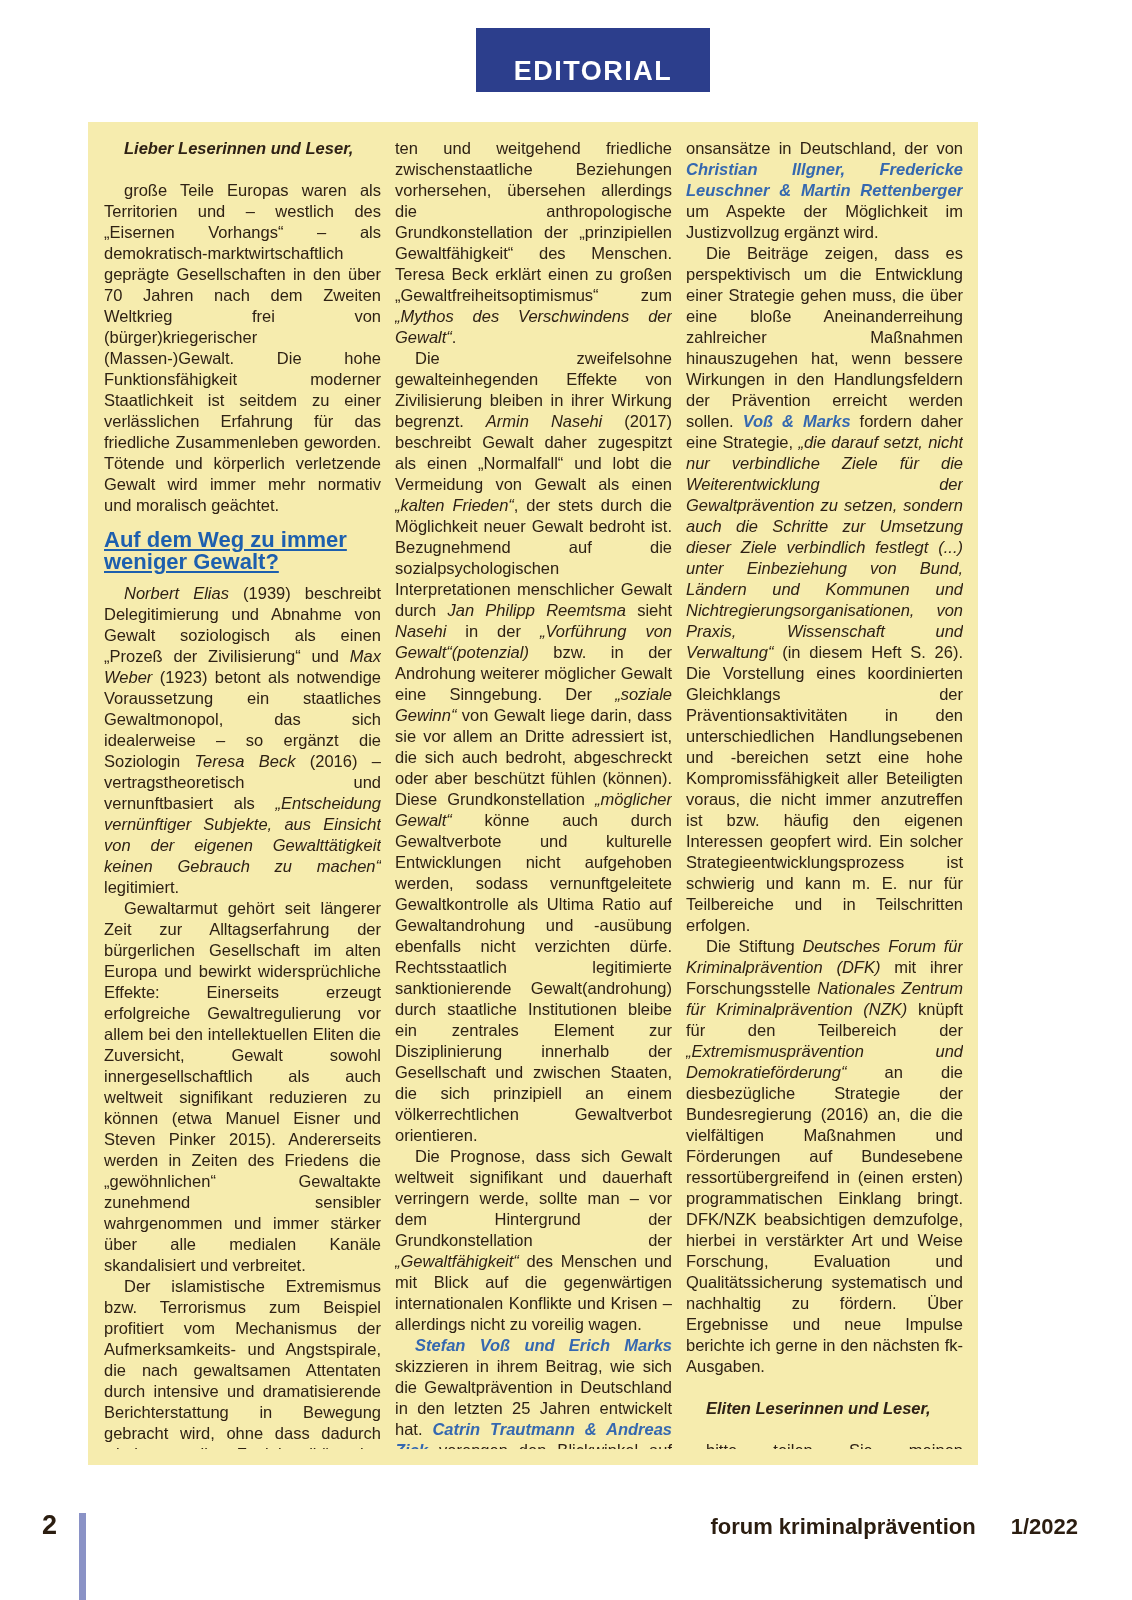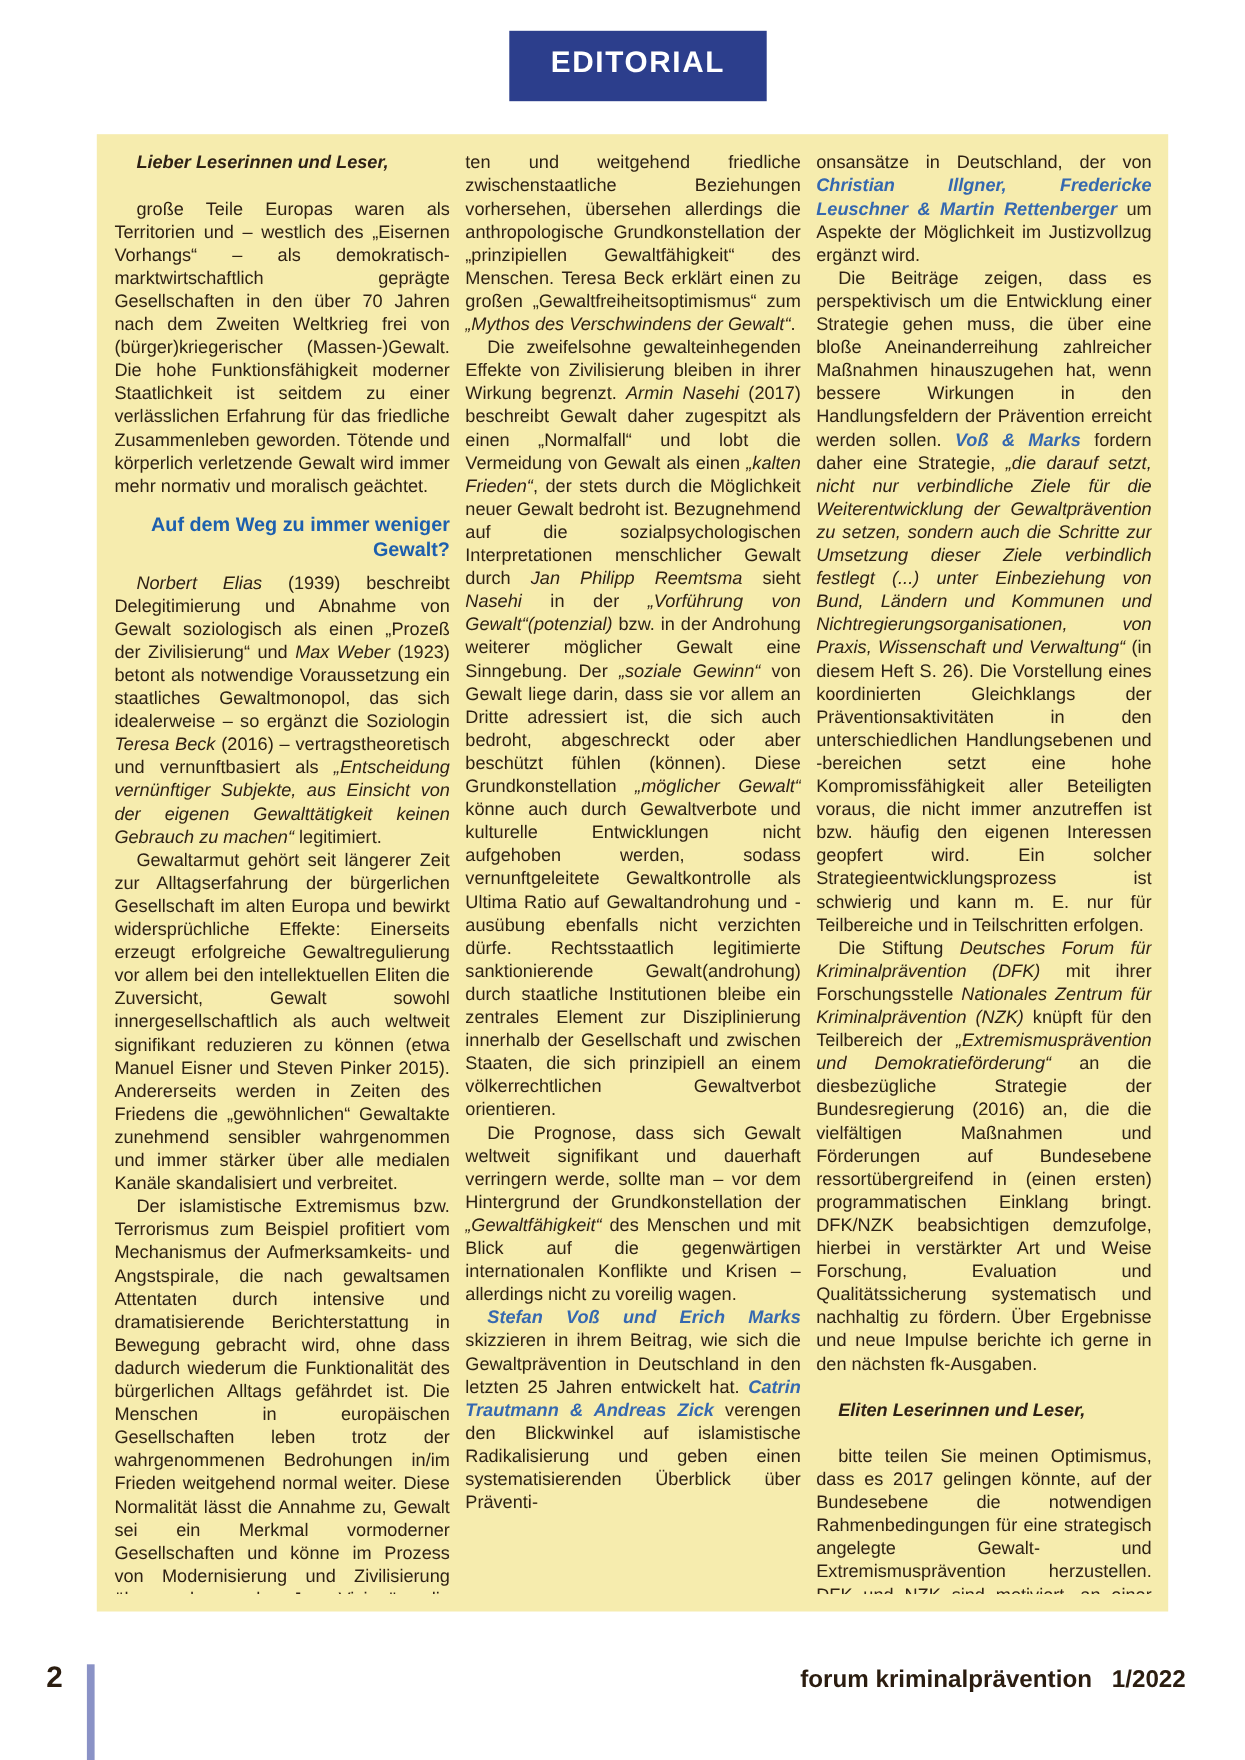--- a/index.html
+++ b/index.html
@@ -15,32 +15,32 @@
   *{margin:0;padding:0;box-sizing:border-box;}
   html,body{background:#ffffff;}
   body{
     width:1132px;height:1600px;position:relative;overflow:hidden;
     font-family:"Liberation Sans","DejaVu Sans",sans-serif;
   }
   .page{width:1132px;height:1600px;position:relative;background:#ffffff;}
 
   
   .editorial-header{
-    position:absolute;left:463px;top:28px;width:234px;height:64px;
+    position:absolute;left:476px;top:28px;width:234px;height:64px;
     background:var(--header-bg);
     display:flex;align-items:flex-end;justify-content:center;
-    padding-bottom:20px;
+    padding-bottom:5px;
   }
   .editorial-header .title{
     color:#ffffff;font-size:27px;font-weight:bold;letter-spacing:1.5px;
   }
 
   
   .content-box{
-    position:absolute;left:88px;top:122px;width:974px;height:1343px;
+    position:absolute;left:88px;top:122px;width:890px;height:1343px;
     background:var(--content-bg);
     padding:16px 15px 16px 16px;
   }
   .columns{
     display:flex;gap:14px;height:100%;overflow:hidden;
   }
   .column{
     flex:1 1 0;overflow:hidden;
     color:var(--body-text);
     font-size:16.5px;line-height:21px;
@@ -48,39 +48,39 @@
   }
   .block{margin:0;}
   .para{text-indent:20px;}
   .para.no-indent{text-indent:0;}
   .salutation{
     font-weight:bold;font-style:italic;text-indent:20px;
     margin:21px 0;text-align:left;
   }
   .column .salutation:first-child{margin-top:0;}
   .heading{
-    color:var(--heading-blue);font-weight:bold;font-size:18px;line-height:22px;
-    margin:13px 0 10px 0;text-align:right;
+    color:var(--heading-blue);font-weight:bold;font-size:22px;line-height:22px;
+    margin:13px 0 10px 0;text-align:left;text-decoration:underline;
   }
   .seg-italic{font-style:italic;}
   .seg-bold-italic{font-weight:bold;font-style:italic;}
   .seg-blue-italic{font-style:italic;color:var(--name-blue);font-weight:bold;}
 
   
   .page-number{
     position:absolute;left:42px;top:1510px;
     font-size:27px;font-weight:bold;color:var(--footer-text);
   }
   .footer-bar{
     position:absolute;left:79px;top:1513px;width:7px;height:87px;
     background:var(--footer-bar);
   }
   .footer-right{
     position:absolute;right:54px;top:1514px;
-    display:flex;gap:18px;align-items:baseline;
+    display:flex;gap:35px;align-items:baseline;
     font-size:22px;font-weight:bold;color:var(--footer-text);
   }
 </style>
 </head>
 <body>
 
 <div class="page">
 
   <div class="editorial-header">
     <span class="title">EDITORIAL</span>

